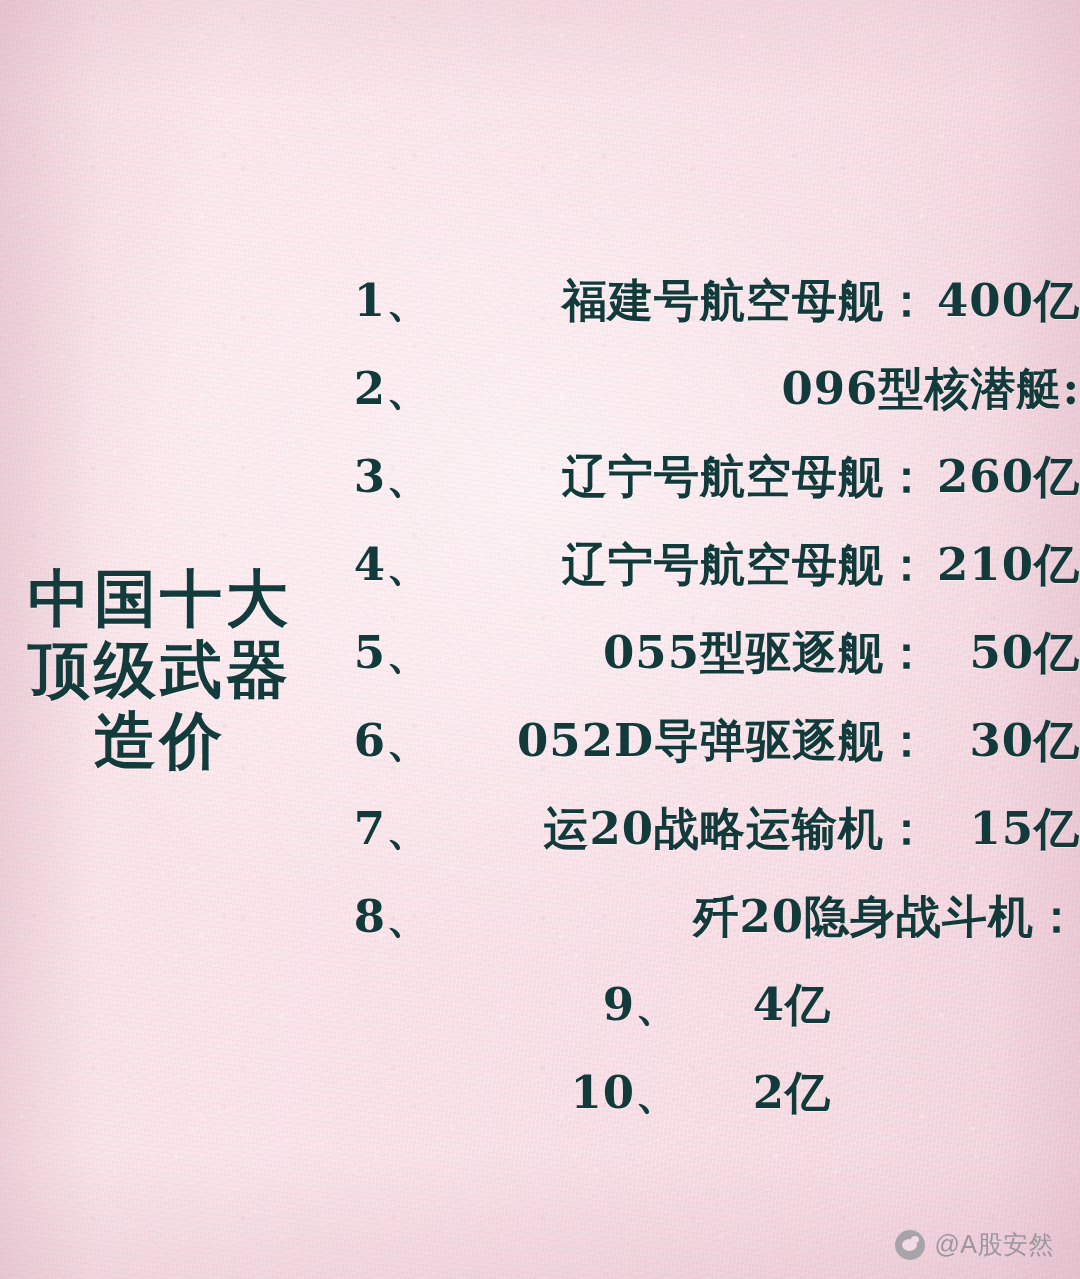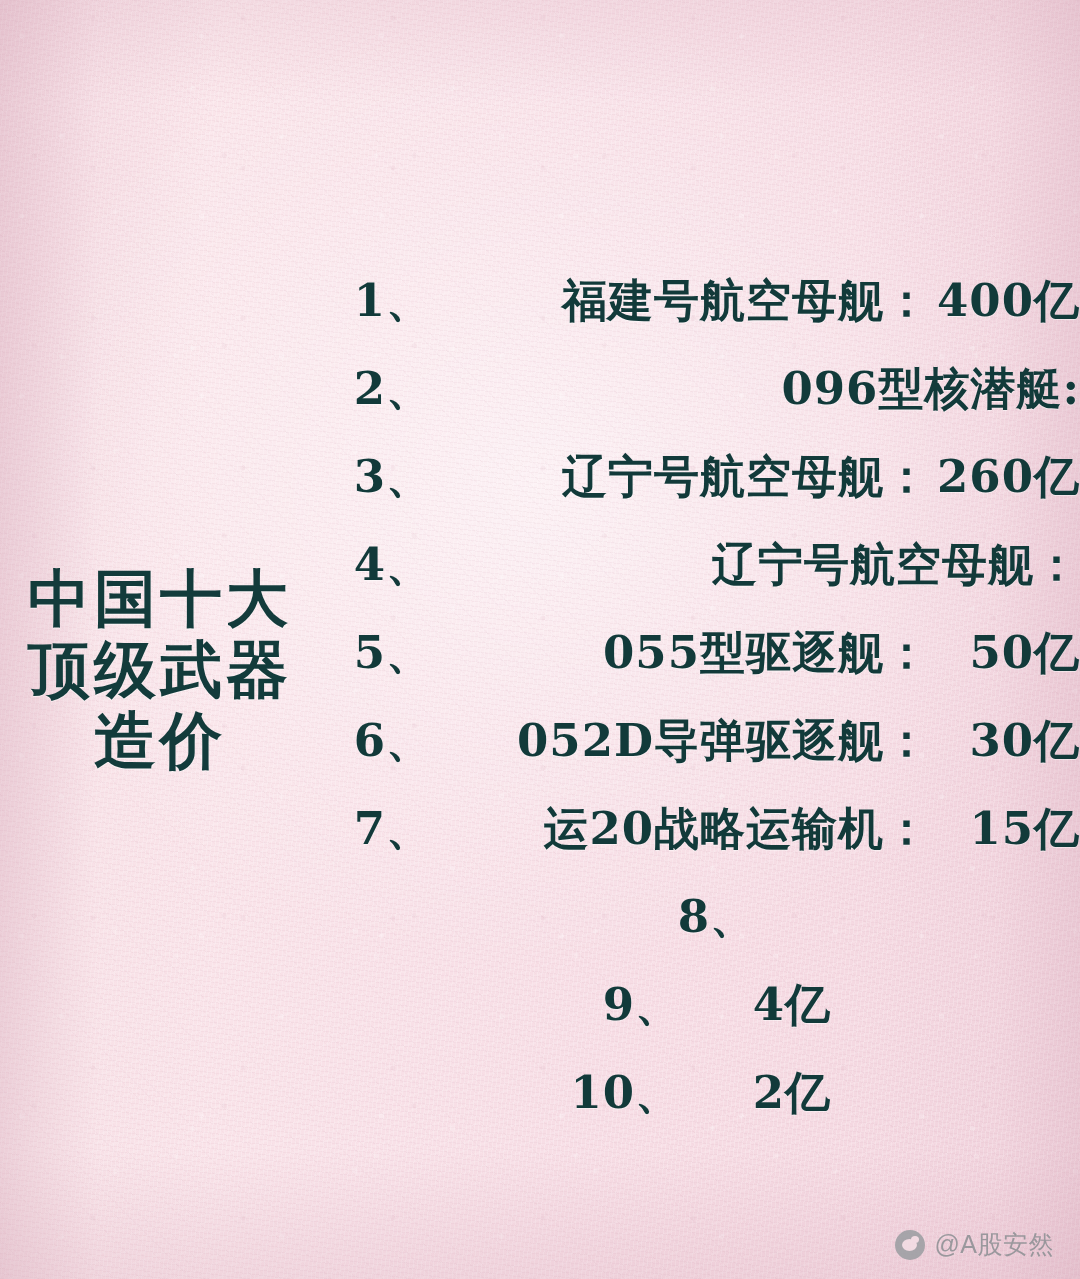--- a/index.html
+++ b/index.html
@@ -195,20 +195,21 @@
 
       <div class="row">
         <span class="idx">3、</span>
         <span class="name">辽宁号航空母舰：</span>
         <span class="price">260亿</span>
       </div>
 
       <div class="row">
         <span class="idx">4、</span>
         <span class="name">辽宁号航空母舰：</span>
+        <span class="price">210亿</span>
       </div>
 
       <div class="row">
         <span class="idx">5、</span>
         <span class="name">055型驱逐舰：</span>
         <span class="price">50亿</span>
       </div>
 
       <div class="row">
         <span class="idx">6、</span>
@@ -217,20 +218,21 @@
       </div>
 
       <div class="row">
         <span class="idx">7、</span>
         <span class="name">运20战略运输机：</span>
         <span class="price">15亿</span>
       </div>
 
       <div class="row">
         <span class="idx">8、</span>
+        <span class="name">歼20隐身战斗机：</span>
       </div>
 
       <div class="row">
         <span class="idx">9、</span>
         <span class="price">4亿</span>
       </div>
 
       <div class="row">
         <span class="idx">10、</span>
         <span class="price">2亿</span>

